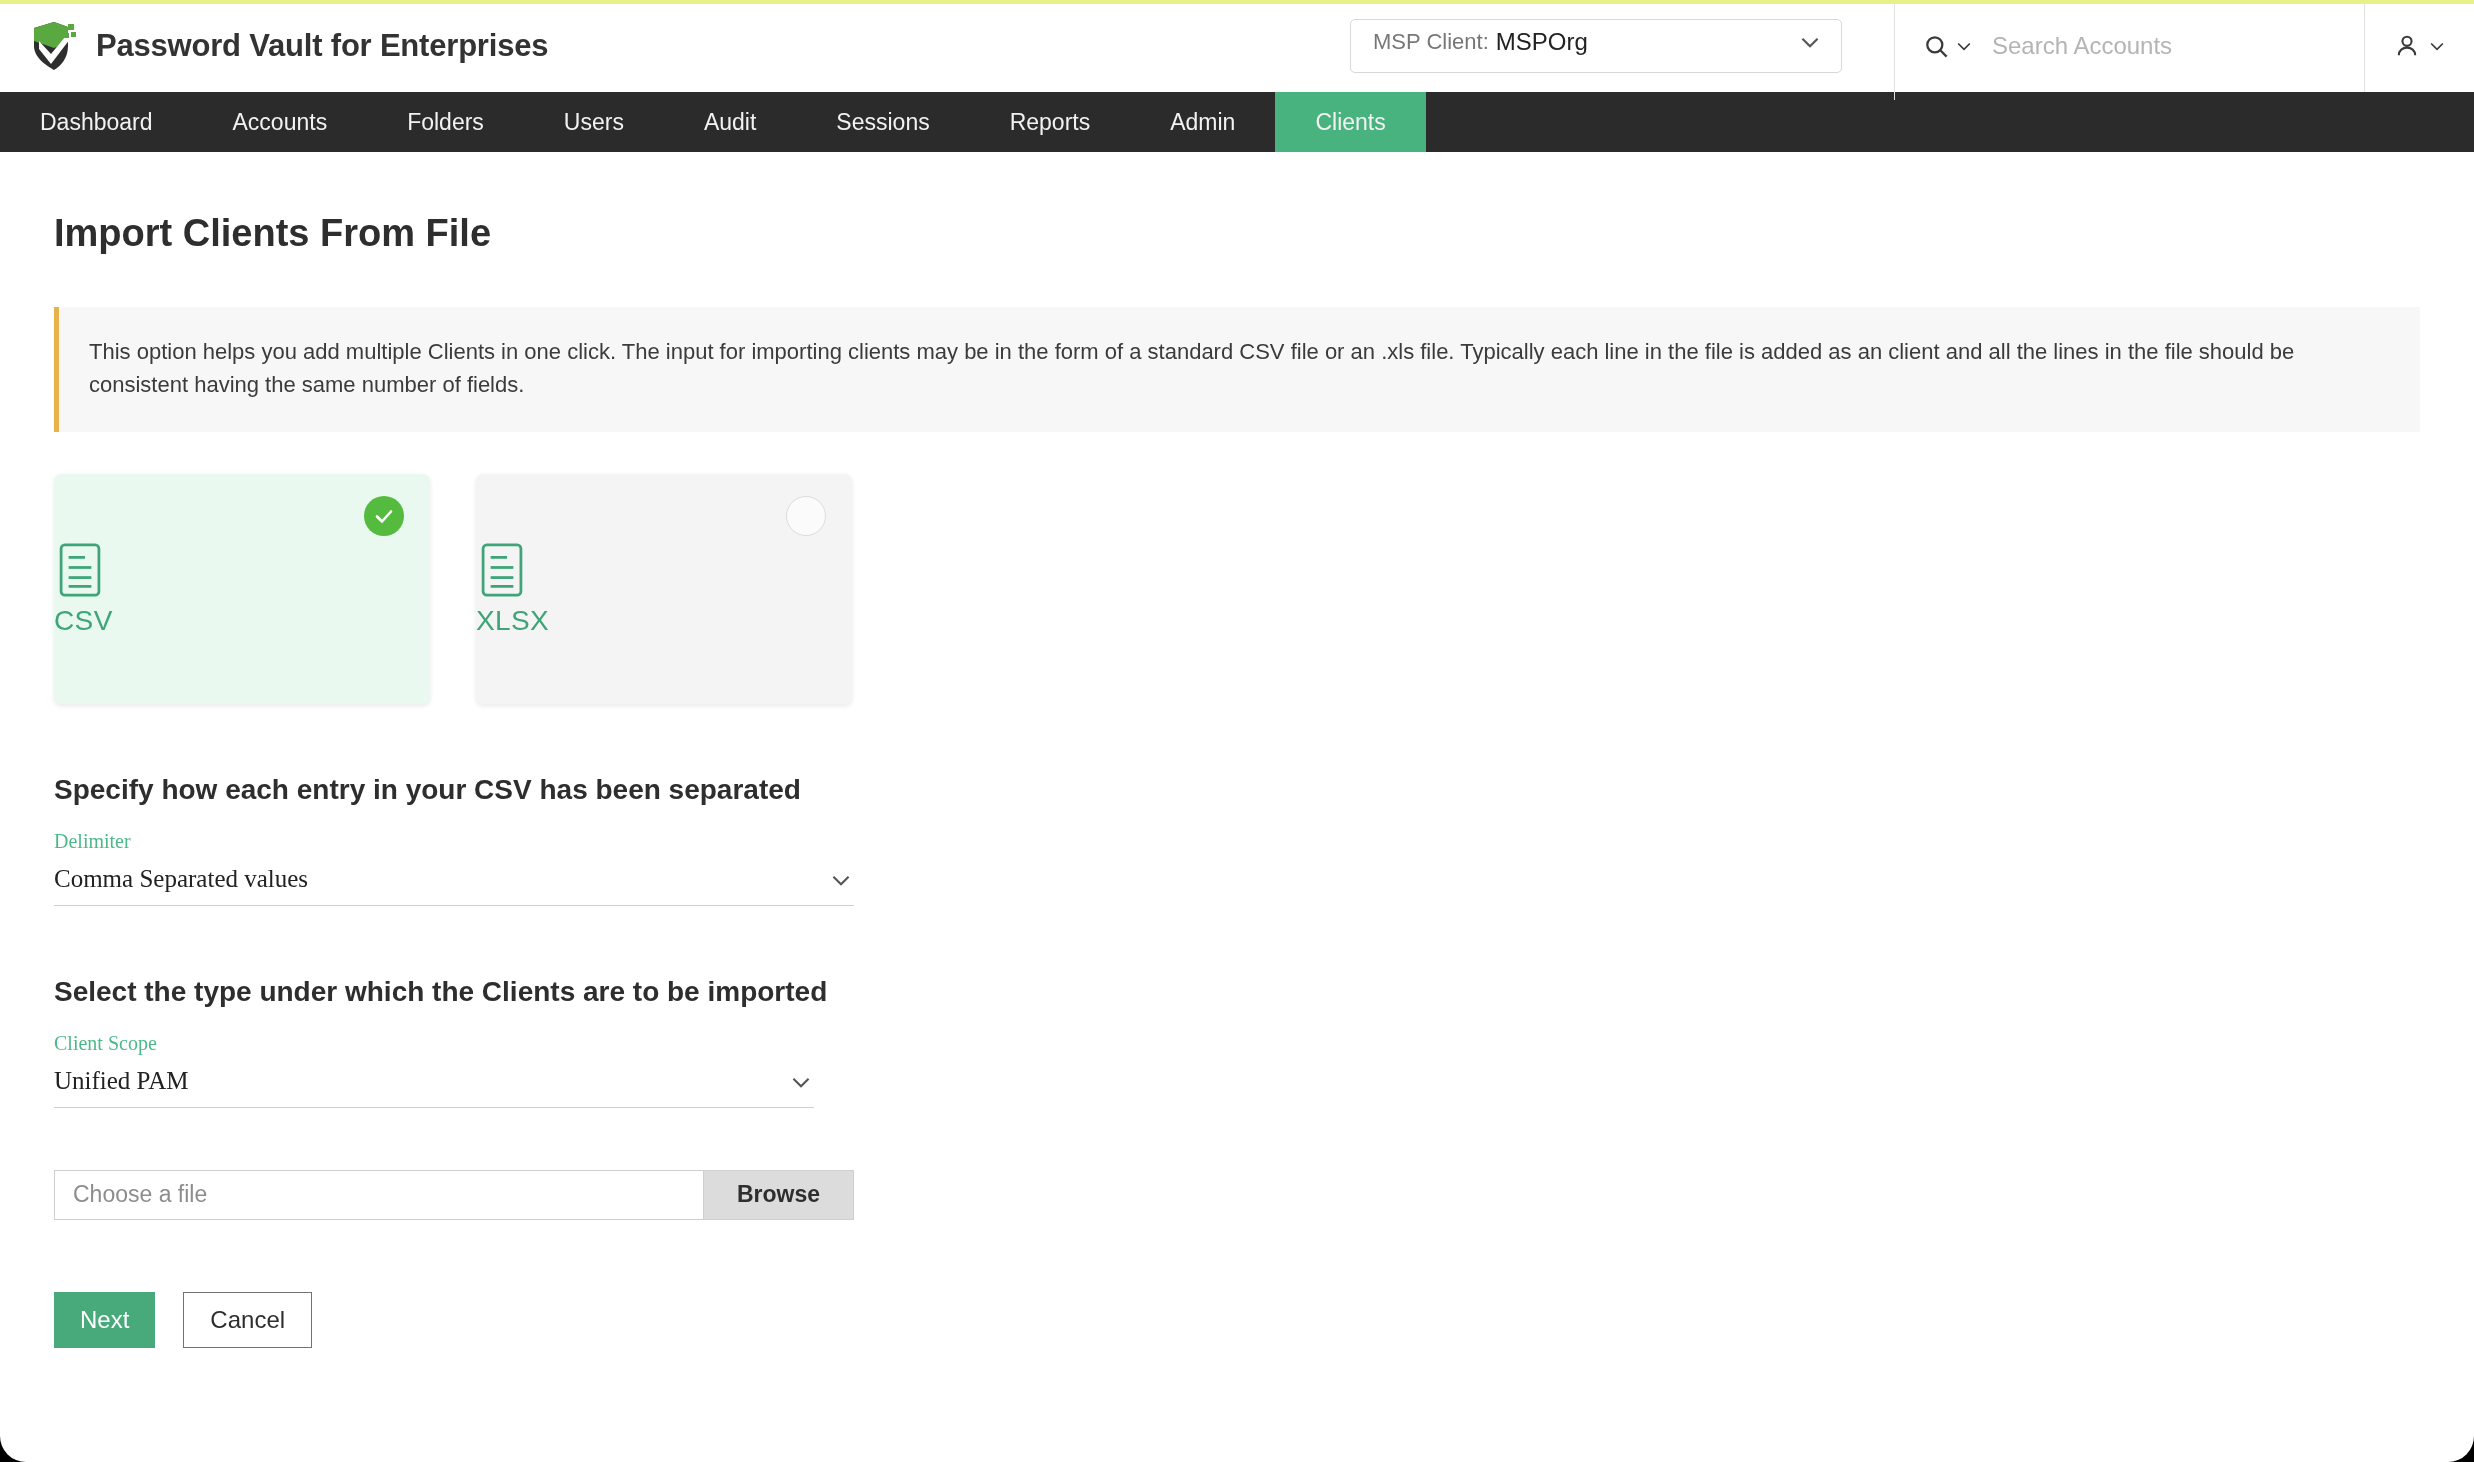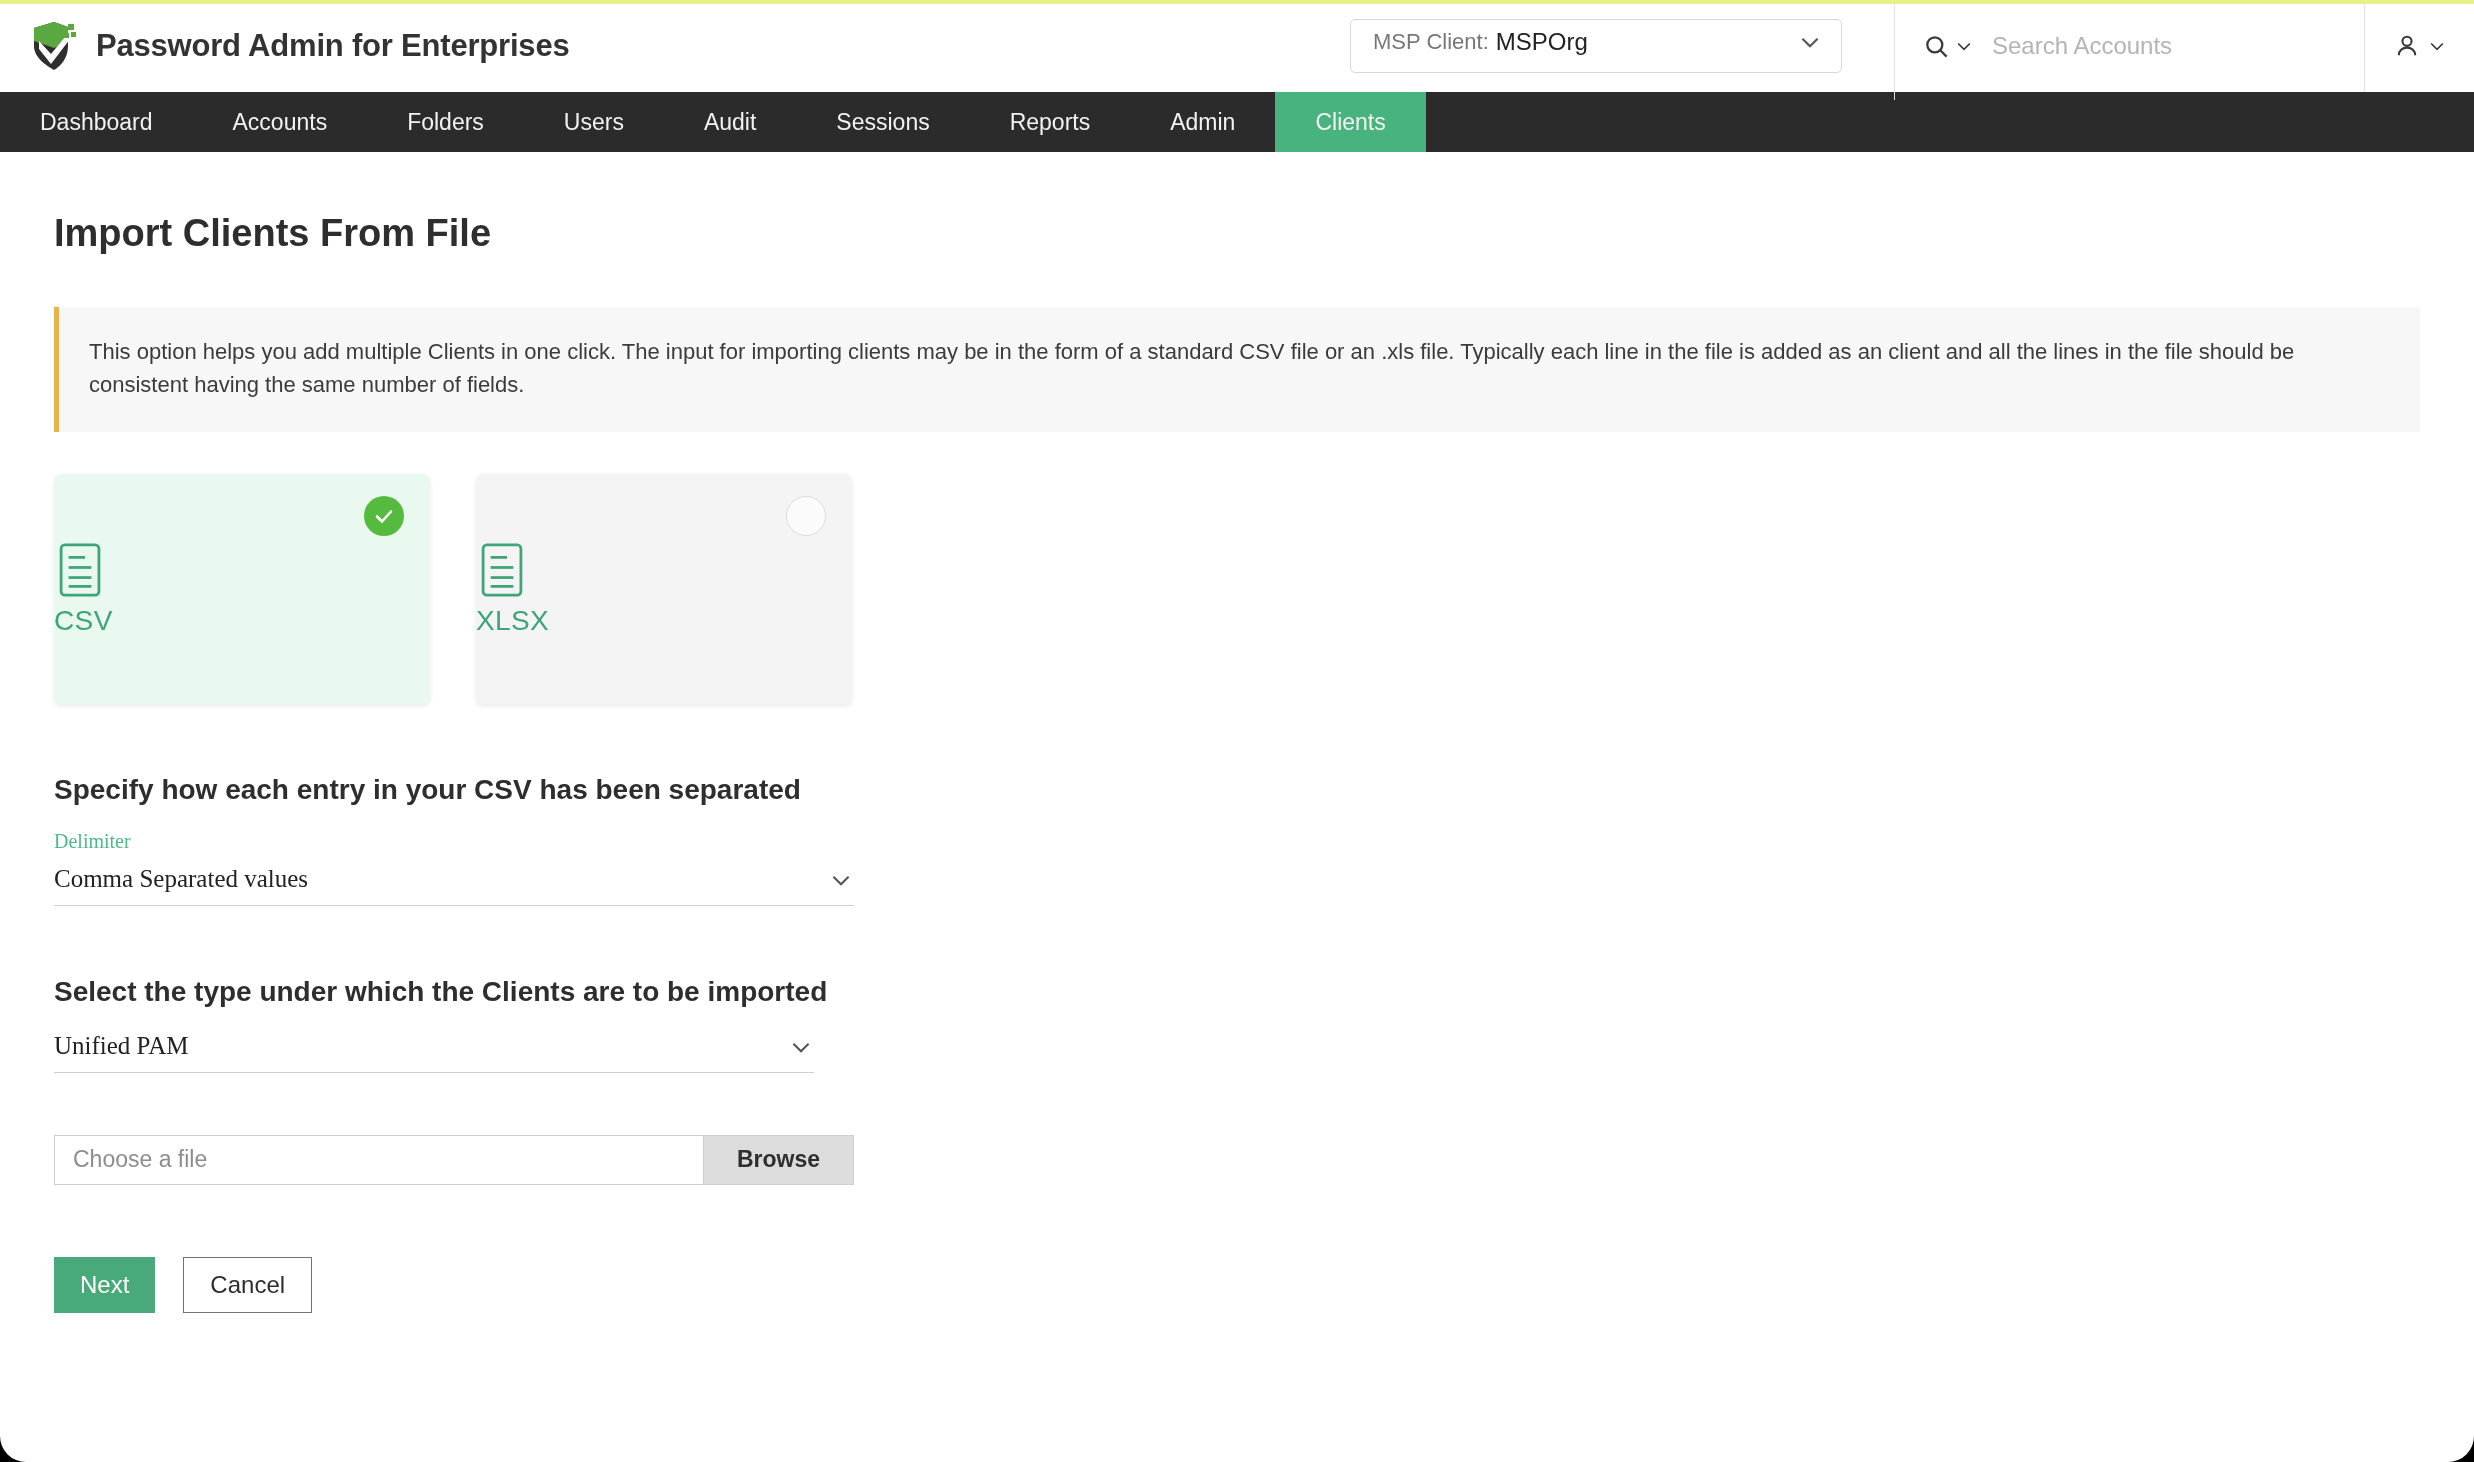--- a/index.html
+++ b/index.html
@@ -273,21 +273,21 @@
 
     <div class="brand">
       <svg class="brand-logo" viewBox="0 0 48 52">
         <path d="M4 8 L24 2 L38 7 L38 26 C38 38 31 46 24 50 C17 46 4 38 4 26 Z" fill="#2e2e2e"></path>
         <path d="M4 8 L24 2 L38 7 L38 22 L24 28 L4 21 Z" fill="#5aa840"></path>
         <path d="M9 21 L21 34 L40 11 L40 19 L21 44 L9 29 Z" fill="#ffffff"></path>
         <rect x="38" y="4" width="6" height="6" fill="#5aa840"></rect>
         <rect x="41" y="12" width="5" height="5" fill="#5aa840"></rect>
         <rect x="34" y="13" width="5" height="5" fill="#5aa840"></rect>
       </svg>
-      <div class="brand-title">Password Admin for Enterprises</div>
+      <div class="brand-title">Password Vault for Enterprises</div>
     </div>
 
     <div class="header-spacer"></div>
 
     <div class="msp-select">
       <span class="msp-label">MSP Client:</span>
       <span class="msp-value">MSPOrg</span>
       <svg class="msp-caret" width="26" height="26" viewBox="0 0 24 24" fill="none" stroke="#555" stroke-width="2">
         <polyline points="5,9 12,16 19,9"></polyline>
       </svg>
@@ -373,20 +373,21 @@
         <span class="field-value">Comma Separated values</span>
         <svg class="field-caret" width="26" height="26" viewBox="0 0 24 24" fill="none" stroke="#555" stroke-width="1.9">
           <polyline points="5,9 12,16 19,9"></polyline>
         </svg>
       </div>
     </div>
 
     <div class="section-heading">Select the type under which the Clients are to be imported</div>
 
     <div class="field-group">
+      <div class="field-label">Client Scope</div>
       <div class="field-select scope">
         <span class="field-value">Unified PAM</span>
         <svg class="field-caret" width="26" height="26" viewBox="0 0 24 24" fill="none" stroke="#555" stroke-width="1.9">
           <polyline points="5,9 12,16 19,9"></polyline>
         </svg>
       </div>
     </div>
 
     <div class="file-row">
       <input class="file-input" type="text" placeholder="Choose a file" style="">

